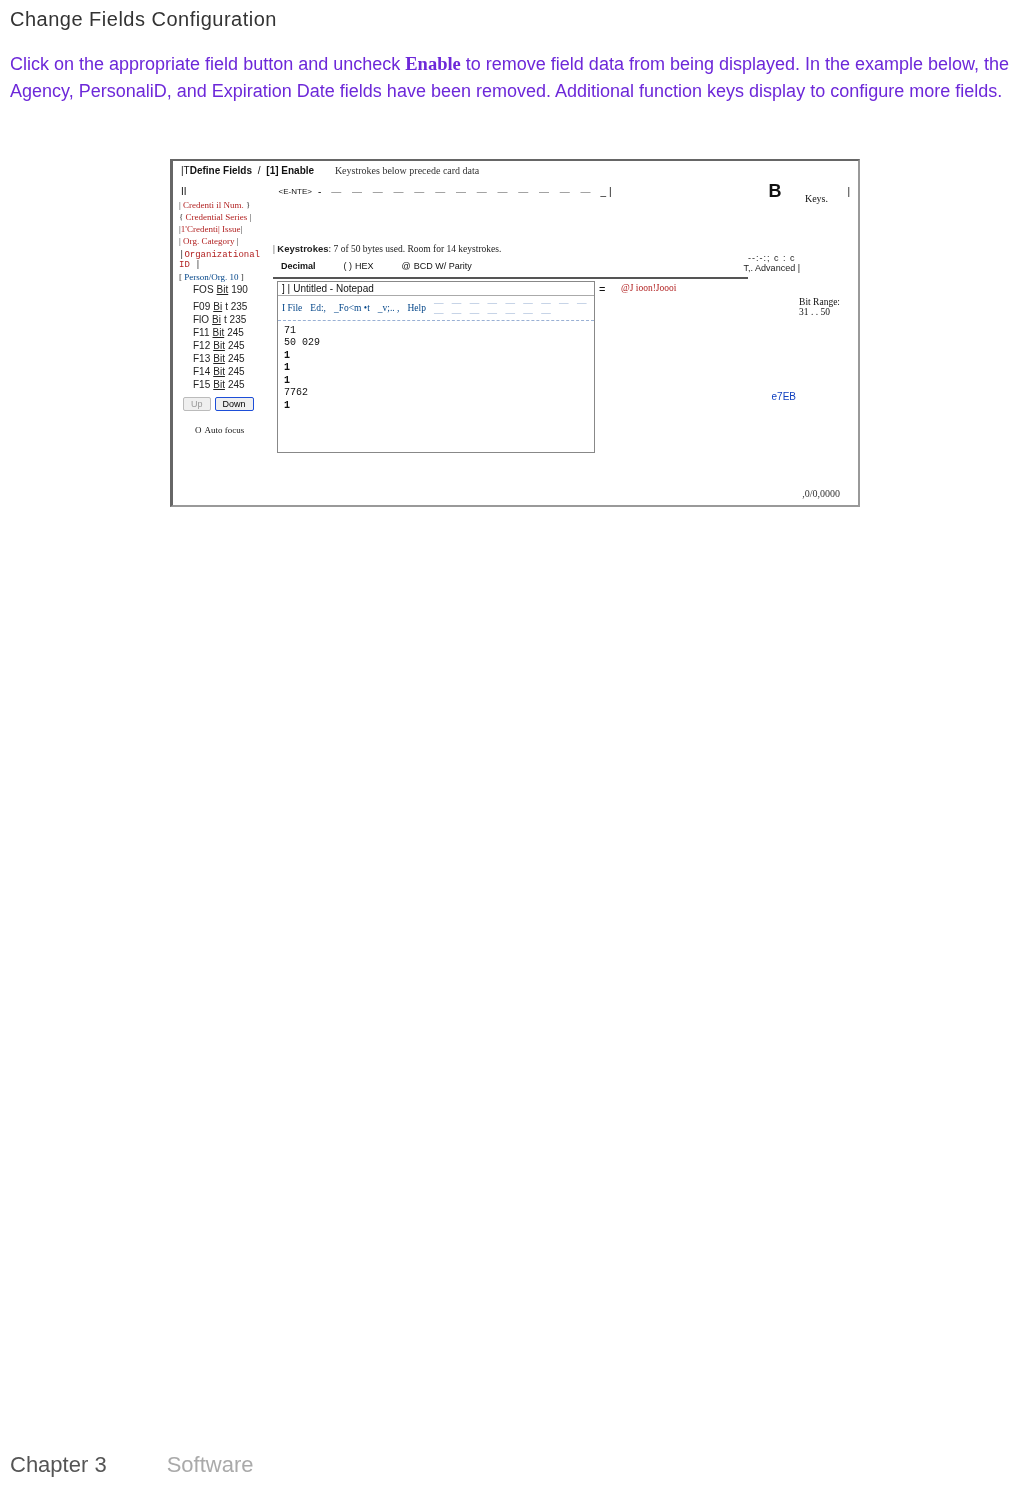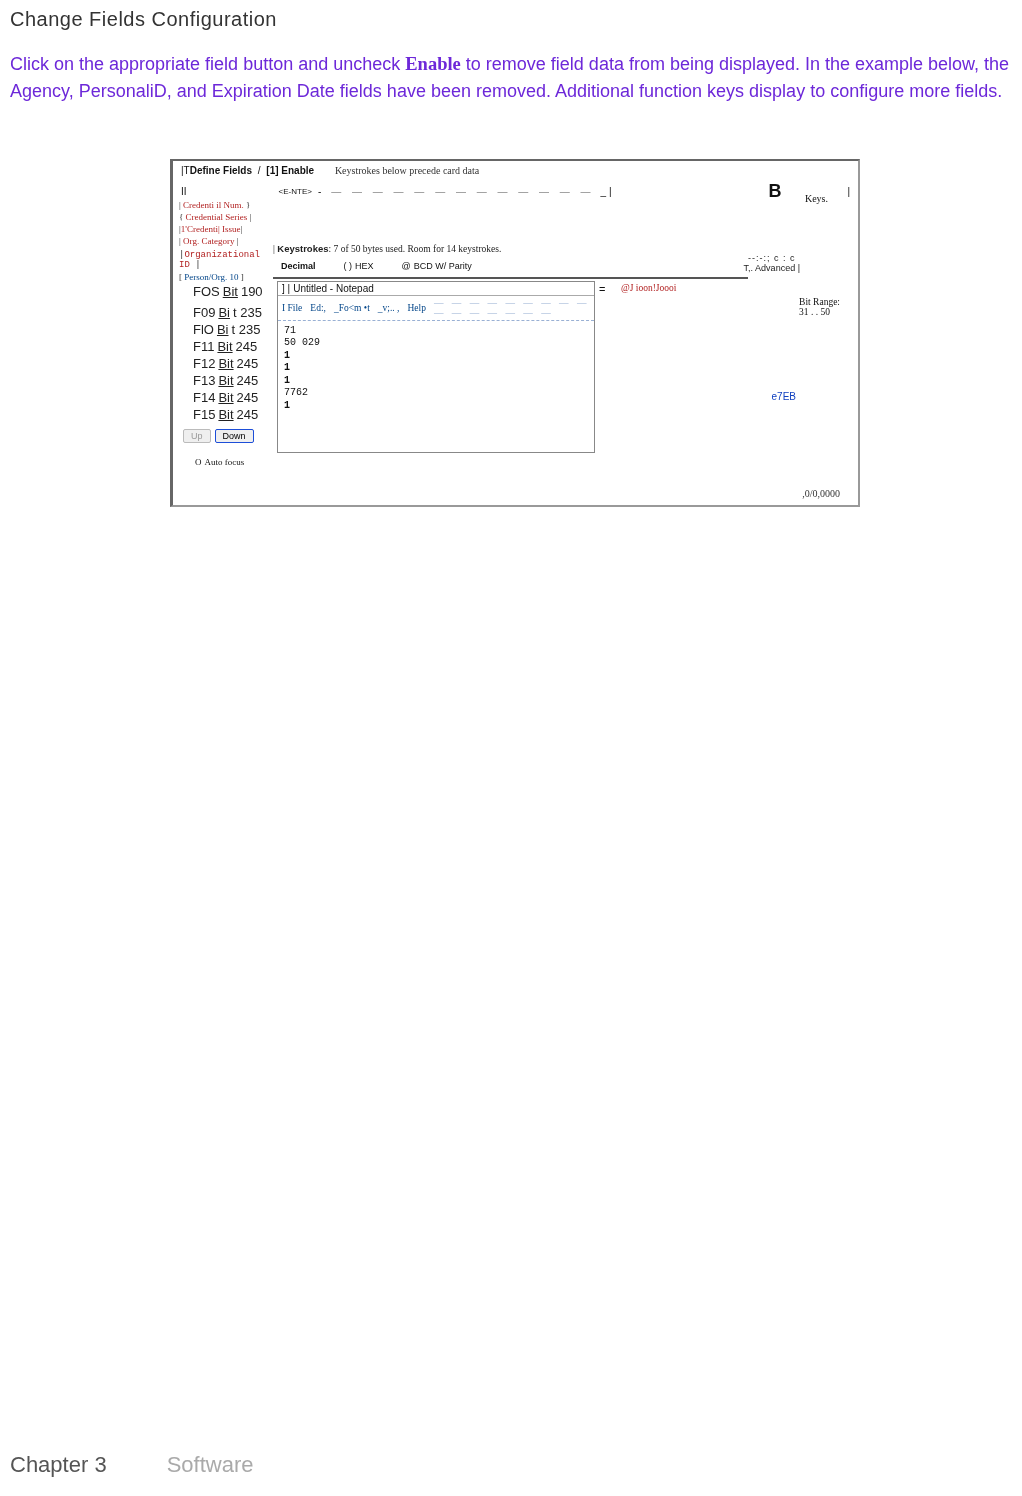--- a/index.html
+++ b/index.html
@@ -110,21 +110,21 @@
     width: 100%;
   }
   .side-btn.blue { color: #004488; }
   .side-btn .bracket { color: #333; }
   .side-btn.margin-top { margin-top: 2px; font-family: Liberation Mono, monospace; }
   .bit-list {
     margin-top: 4px;
     margin-left: 14px;
   }
   .bit-item {
-    font-size: 13px;
+    font-size: 10px;
     color: #222;
     padding: 1px 0;
     display: flex;
     gap: 3px;
   }
   .bit-item .bit-word { text-decoration: underline; text-align: right; }
   .updown {
     margin-top: 6px;
     display: flex;
     gap: 4px;

